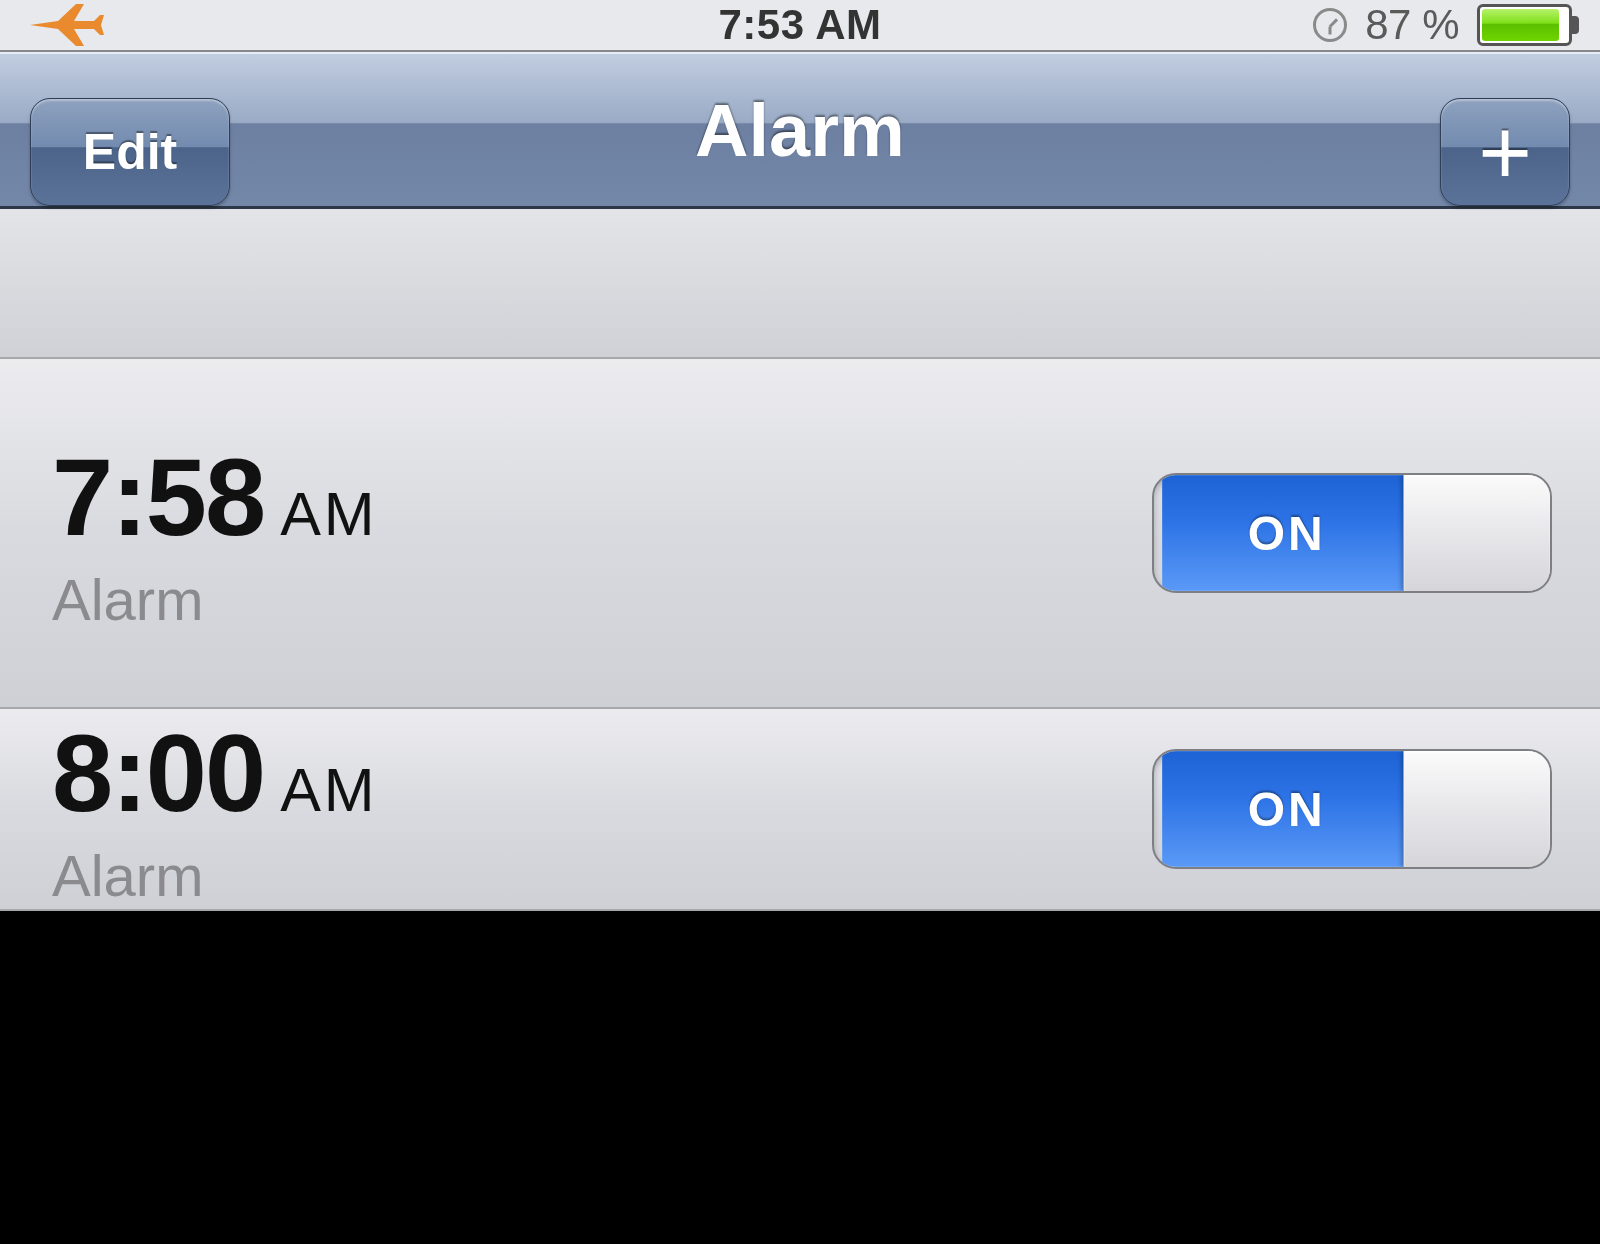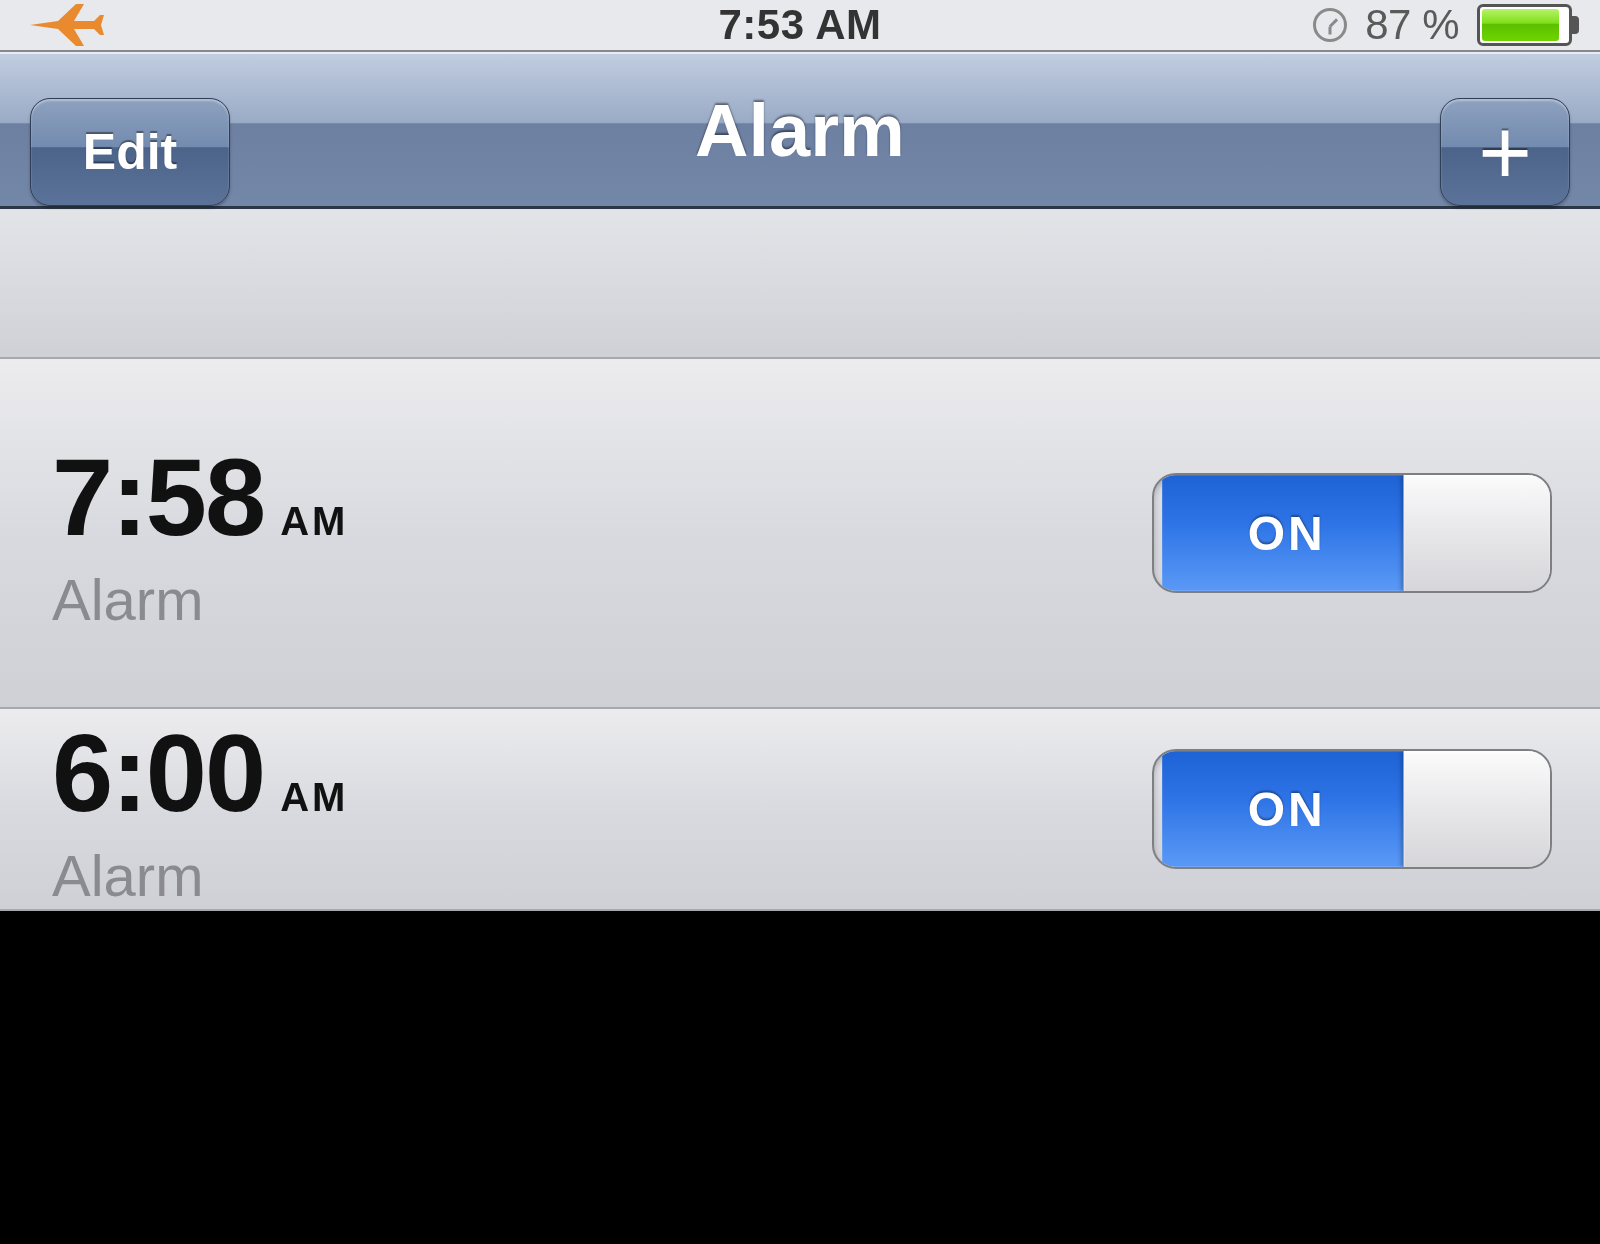--- a/index.html
+++ b/index.html
@@ -175,22 +175,22 @@
 
   .alarm-text { display: flex; flex-direction: column; gap: 2px; }
   .time-line { display: flex; align-items: baseline; gap: 16px; }
   .time-line .time {
     font-size: 110px;
     font-weight: 700;
     color: #111;
     letter-spacing: -2px;
   }
   .time-line .ampm {
-    font-size: 40px;
-    font-weight: 700;
+    font-size: 61px;
+    font-weight: 400;
     color: #111;
     letter-spacing: 3px;
   }
   .alarm-repeat {
     font-size: 58px;
     font-weight: 700;
     color: #222;
     margin-top: 6px;
   }
   .alarm-label {
@@ -282,21 +282,21 @@
       </div>
       <div class="toggle">
         <div class="toggle-on">ON</div>
         <div class="toggle-thumb"></div>
       </div>
     </div>
 
     <div class="alarm-row row-b">
       <div class="alarm-text">
         <div class="time-line">
-          <span class="time">6:00</span>
+          <span class="time">8:00</span>
           <span class="ampm">AM</span>
         </div>
         <div class="alarm-label">Alarm</div>
       </div>
       <div class="toggle">
         <div class="toggle-on">ON</div>
         <div class="toggle-thumb"></div>
       </div>
     </div>
 

